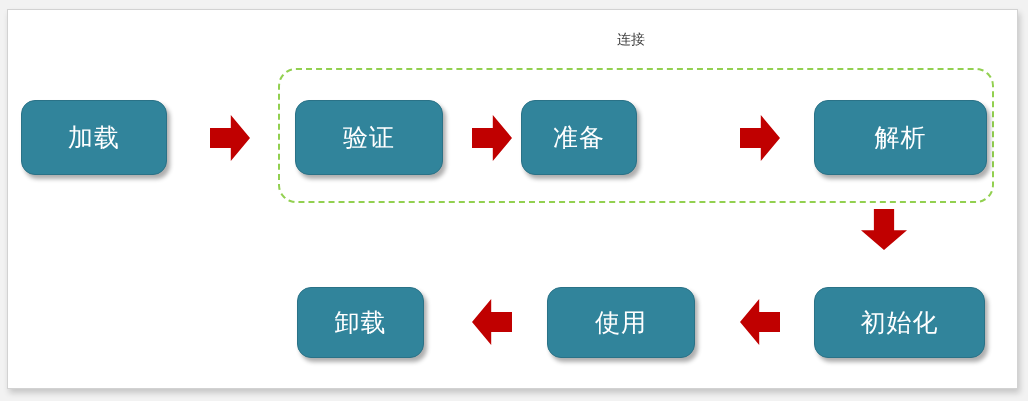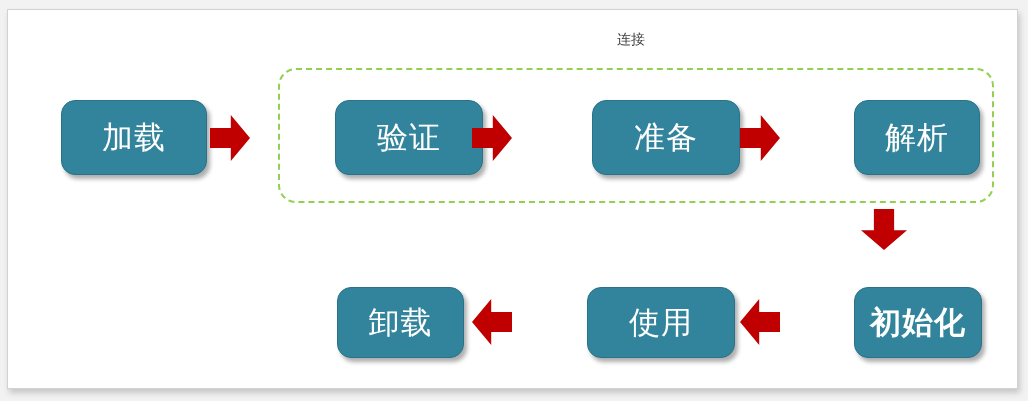--- a/index.html
+++ b/index.html
@@ -27,33 +27,32 @@
   }
   .group-label{
     position:absolute;left:571px;top:31px;width:120px;
     text-align:center;font-size:14px;color:var(--label-color);
   }
   .node{
     position:absolute;
     background:var(--box-fill);
     border:1px solid var(--box-border);
     border-radius:14px;
-    color:#ffffff;font-size:31px;
+    color:#ffffff;font-size:25px;
     display:flex;align-items:center;justify-content:center;
     box-shadow:3px 4px 4px rgba(0,0,0,0.32);
     letter-spacing:1px;
-    margin-left:40px;
   }
   .row1{top:100px;height:75px;}
   .row2{top:287px;height:71px;}
   .n-load{left:21px;width:146px;}
   .n-verify{left:295px;width:148px;}
-  .n-prepare{left:552px;width:148px;}
-  .n-resolve{left:814px;width:126px;}
-  .n-init{left:814px;width:128px;font-weight:bold;}
+  .n-prepare{left:521px;width:116px;}
+  .n-resolve{left:814px;width:173px;}
+  .n-init{left:814px;width:171px;}
   .n-use{left:547px;width:148px;}
   .n-unload{left:297px;width:127px;}
   .arrow{
     position:absolute;background:var(--arrow-fill);
     filter:drop-shadow(3px 3px 2px rgba(0,0,0,0.35));
   }
   .arrow.right{width:40px;height:46px;
     clip-path:polygon(0 28%,52% 28%,52% 0,100% 50%,52% 100%,52% 72%,0 72%);}
   .arrow.left{width:40px;height:46px;
     clip-path:polygon(100% 28%,48% 28%,48% 0,0 50%,48% 100%,48% 72%,100% 72%);}

